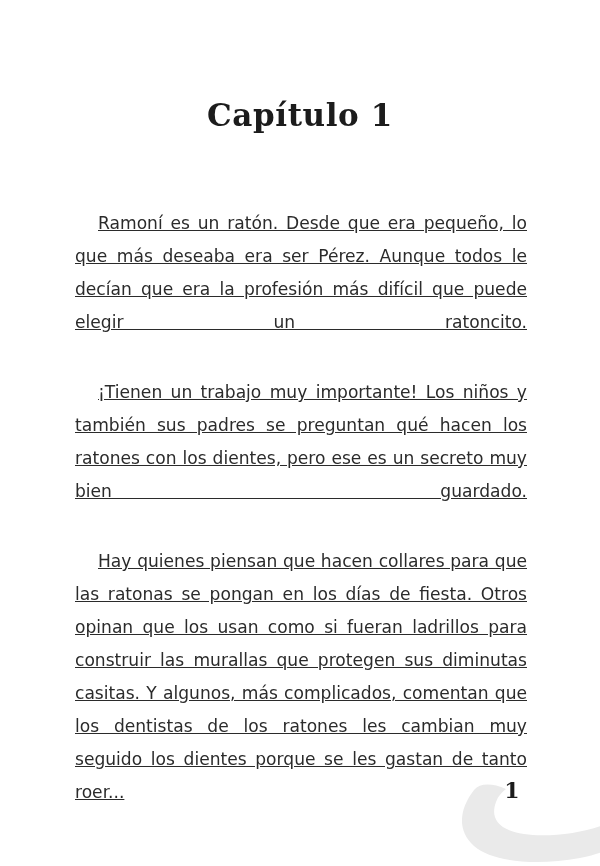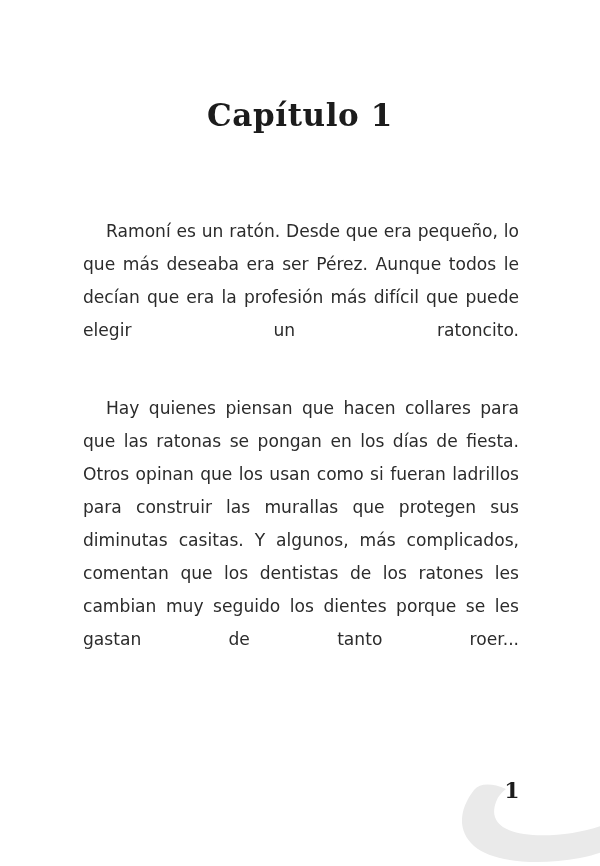--- a/index.html
+++ b/index.html
@@ -41,23 +41,24 @@
     width: 460px;
     font-size: 17.1px;
     line-height: 33px;
     color: #2b2b2b;
     text-align: justify;
     text-justify: inter-word;
     font-weight: 400;
   }
 
   #body-text p {
-    margin: 12px;
+    margin: 4px;
     text-indent: 23px;
     text-align: justify;
+    text-decoration: underline;
   }
 
   
   #body-text p::after {
     content: "";
     display: inline-block;
     width: 100%;
   }
 
   
@@ -88,20 +89,21 @@
 </style>
 </head>
 <body>
 
 <div id="page">
 
   <div id="chapter-title">Capítulo 1</div>
 
   <div id="body-text">
     <p>Ramoní es un ratón. Desde que era pequeño, lo que más deseaba era ser Pérez. Aunque todos le decían que era la profesión más difícil que puede elegir un ratoncito.</p>
+    <p>¡Tienen un trabajo muy importante! Los niños y también sus padres se preguntan qué hacen los ratones con los dientes, pero ese es un secreto muy bien guardado.</p>
     <p>Hay quienes piensan que hacen collares para que las ratonas se pongan en los días de fiesta. Otros opinan que los usan como si fueran ladrillos para construir las murallas que protegen sus diminutas casitas. Y algunos, más complicados, comentan que los dentistas de los ratones les cambian muy seguido los dientes porque se les gastan de tanto roer...</p>
   </div>
 
   <svg id="swoosh" viewBox="0 0 170 90">
     <path d="M 34 12
              C 20 30, 16 52, 34 68
              C 52 84, 96 88, 140 80
              C 156 77, 166 73, 170 70
              L 170 44
              C 150 54, 110 60, 84 56

